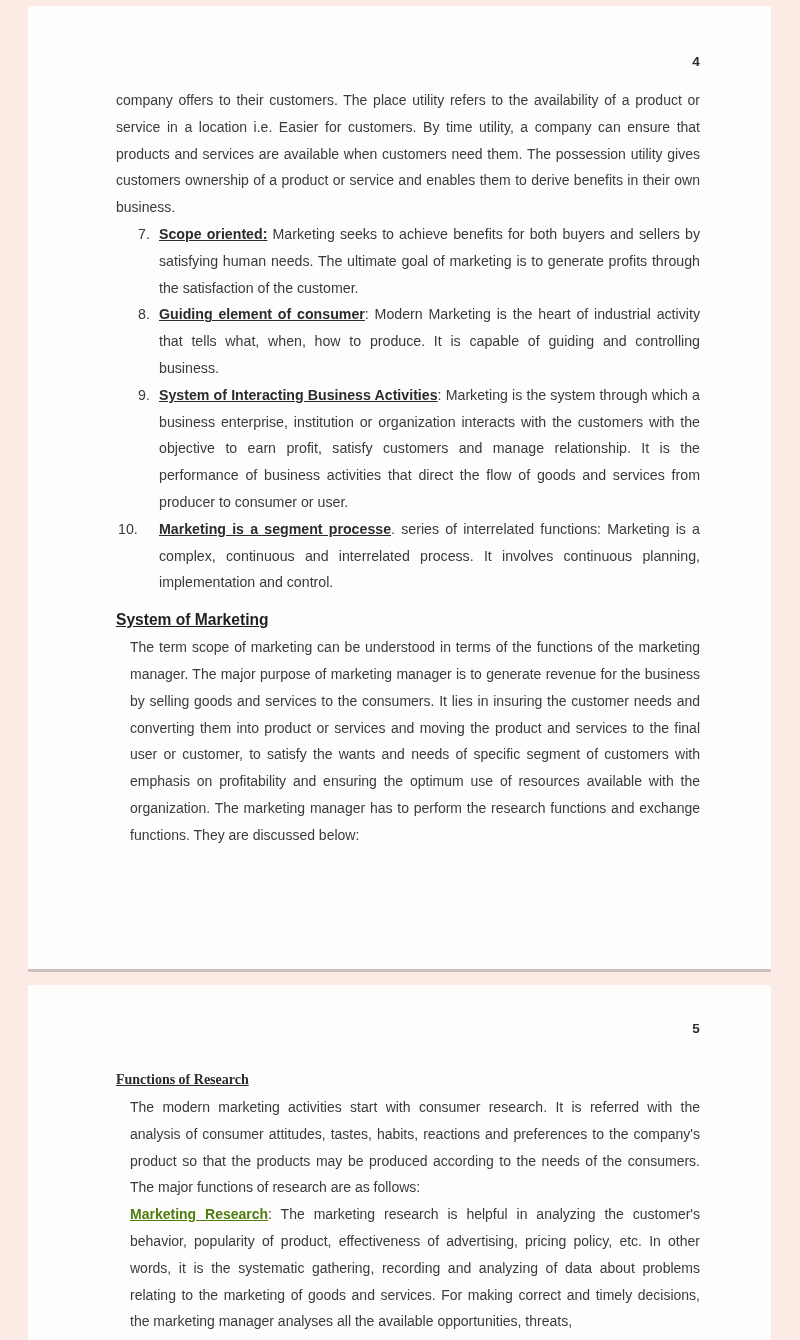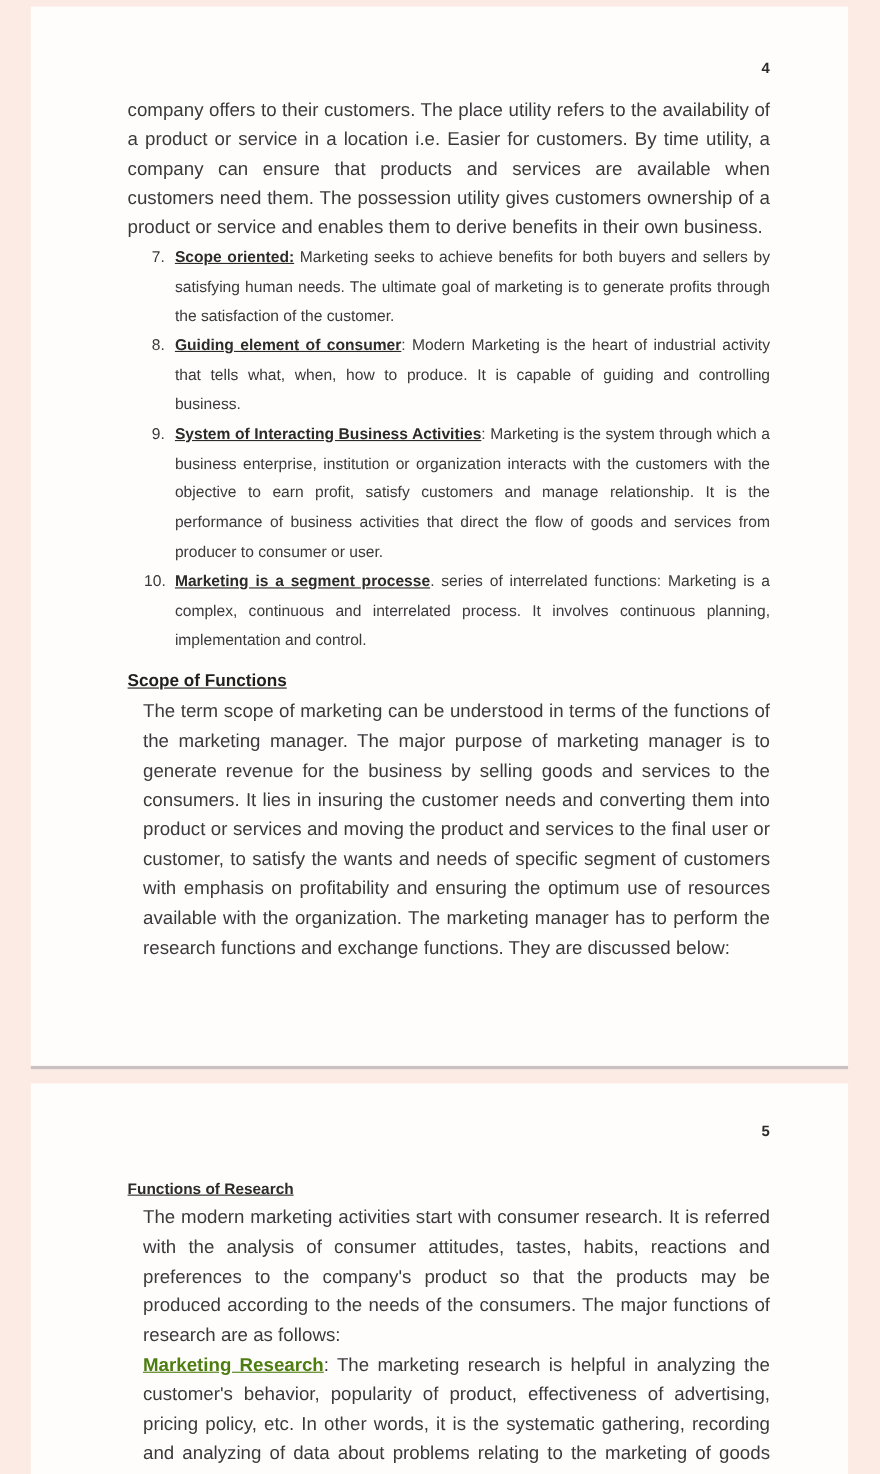--- a/index.html
+++ b/index.html
@@ -46,21 +46,21 @@
     text-align: right;
     font-size: 13.5px;
     font-weight: bold;
     color: #2b2b2b;
     letter-spacing: 0.2px;
   }
   .p1-folio { padding-top: 48px; }
   .p2-folio { padding-top: 36px; }
 
   .body-text {
-    font-size: 17px;
+    font-size: 14px;
     line-height: 26.8px;
     color: #3a3a3c;
     text-align: justify;
     text-justify: inter-word;
     margin: 0;
     hyphens: none;
   }
   .lead-para {
     margin-top: 18px;
   }
@@ -82,21 +82,21 @@
   }
   ol.marketing-list > li .num {
     position: absolute;
     left: 22px;
     top: 0;
     width: 30px;
     text-align: left;
     color: #3a3a3c;
   }
   ol.marketing-list > li.wide-num .num {
-    left: 15px;
+    left: 2px;
   }
   .term {
     font-weight: bold;
     text-decoration: underline;
     color: #2b2b2b;
   }
   h2.section-heading {
     font-size: 15.6px;
     font-weight: bold;
     text-decoration: underline;
@@ -104,20 +104,21 @@
     margin: 12px 0 2px 0;
     line-height: 24px;
   }
   h3.sub-heading {
     font-size: 14px;
     font-weight: bold;
     text-decoration: underline;
     color: #2b2b2b;
     margin: 32px 0 2px 0;
     line-height: 24px;
+    font-family: Liberation Serif, serif;
   }
   .inline-term {
     font-weight: bold;
     text-decoration: underline;
     color: #4d7c0f;
   }
 </style>
 </head>
 <body>
 
@@ -143,21 +144,21 @@
         <li>
           <span class="num">9.</span><span class="term">System of Interacting Business Activities</span><span>: Marketing is the system through which a business enterprise, institution or organization interacts with the customers with the objective to earn profit, satisfy customers and manage relationship. It is the performance of business activities that direct the flow of goods and services from producer to consumer or user.</span>
         </li>
 
         <li class="wide-num">
           <span class="num">10.</span><span class="term">Marketing is a segment processe</span><span>. series of interrelated functions: Marketing is a complex, continuous and interrelated process. It involves continuous planning, implementation and control.</span>
         </li>
 
       </ol>
 
-      <h2 class="section-heading">Scope of Functions</h2>
+      <h2 class="section-heading">System of Marketing</h2>
 
       <p class="body-text para-gap">The term scope of marketing can be understood in terms of the functions of the marketing manager. The major purpose of marketing manager is to generate revenue for the business by selling goods and services to the consumers. It lies in insuring the customer needs and converting them into product or services and moving the product and services to the final user or customer, to satisfy the wants and needs of specific segment of customers with emphasis on profitability and ensuring the optimum use of resources available with the organization. The marketing manager has to perform the research functions and exchange functions. They are discussed below:</p>
 
     </div>
   </div>
 
   <div class="page page-2">
     <div class="page-inner">
 
       <div class="folio p2-folio">5</div>

